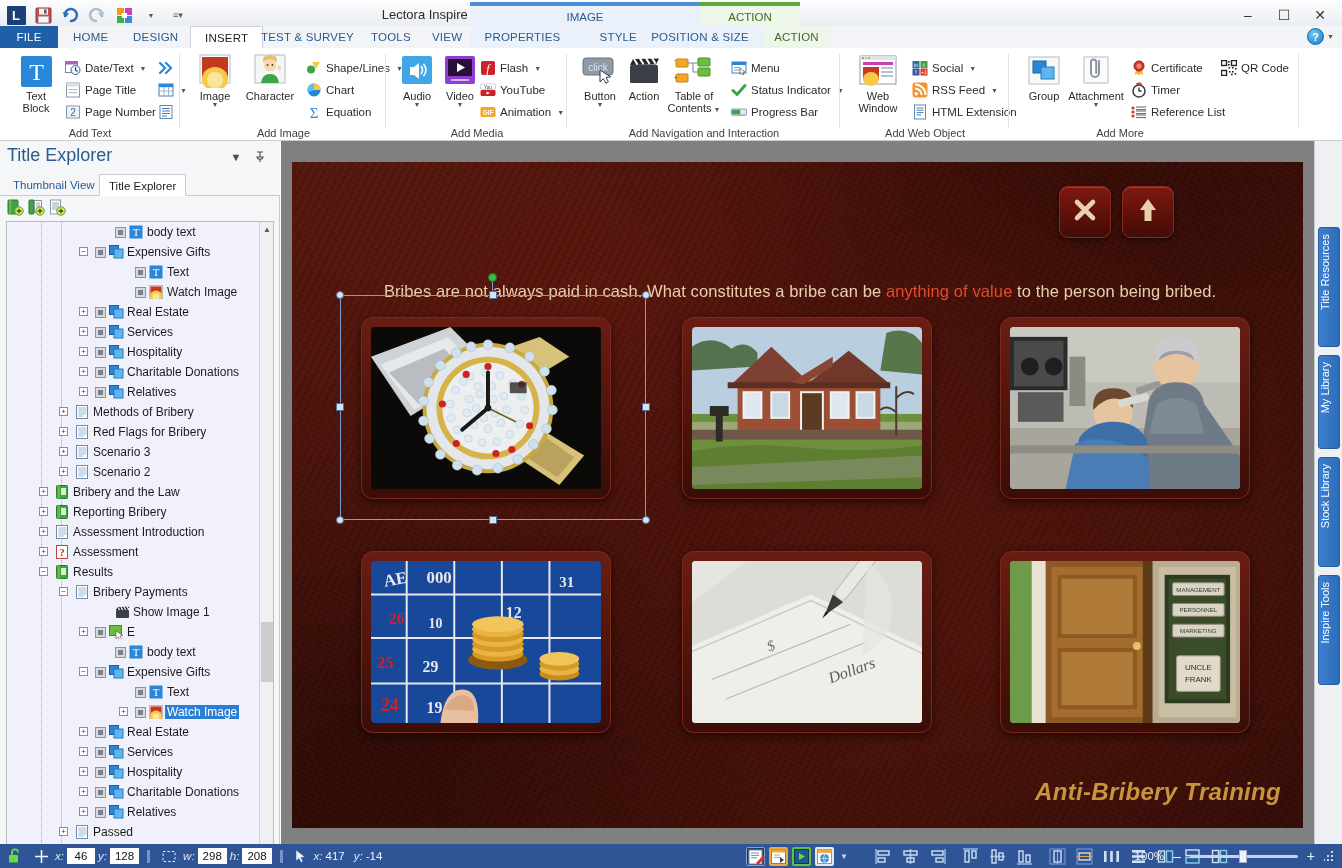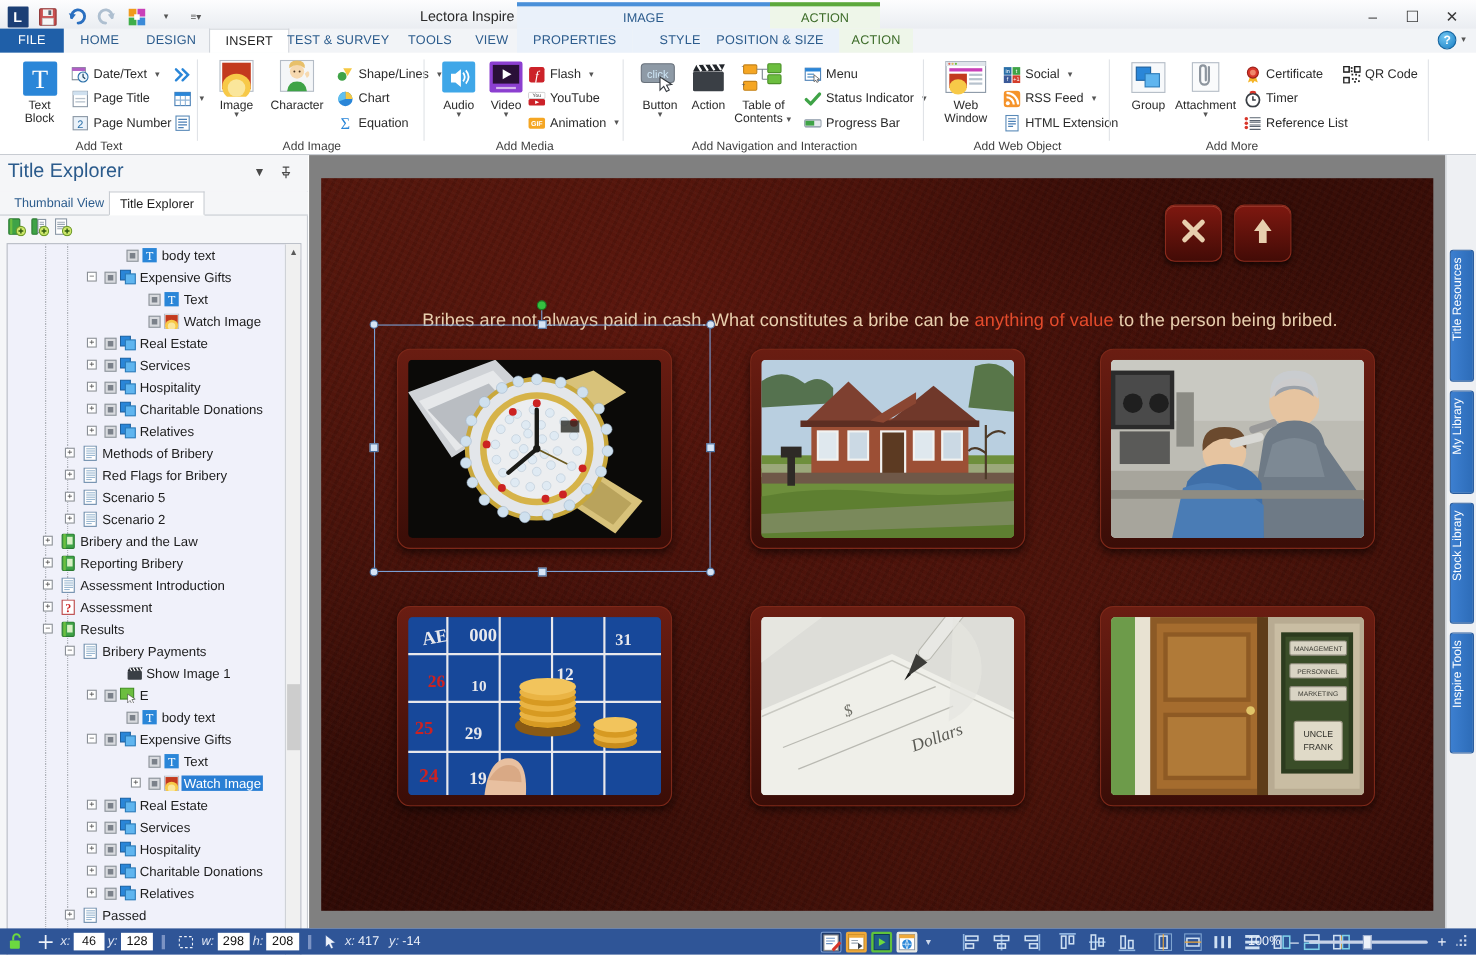--- a/index.html
+++ b/index.html
@@ -848,21 +848,21 @@
           </div>
           <div class="trow">
             <span class="exp" style="left:52px;top:5px">+</span>
             <span style="display:inline-block;width:68px"></span>
             <span style="display:inline-flex;width:16px;align-items:center">
               <svg width="14" height="14" viewBox="0 0 14 14">
                 <rect x="1.5" y="0.5" width="11" height="13" fill="#fff" stroke="#6d8cab"></rect>
                 <path d="M3.4 3 h8 M3.4 5 h8 M3.4 7 h8 M3.4 9 h8 M3.4 11 h5" stroke="#8fb0cc" stroke-width=".9"></path>
               </svg>
             </span>
-            <span class="tlabel">Scenario 5</span>
+            <span class="tlabel">Scenario 3</span>
           </div>
           <div class="trow">
             <span class="exp" style="left:52px;top:5px">+</span>
             <span style="display:inline-block;width:68px"></span>
             <span style="display:inline-flex;width:16px;align-items:center">
               <svg width="14" height="14" viewBox="0 0 14 14">
                 <rect x="1.5" y="0.5" width="11" height="13" fill="#fff" stroke="#6d8cab"></rect>
                 <path d="M3.4 3 h8 M3.4 5 h8 M3.4 7 h8 M3.4 9 h8 M3.4 11 h5" stroke="#8fb0cc" stroke-width=".9"></path>
               </svg>
             </span>
@@ -1364,20 +1364,21 @@
             <text x="190" y="52" font-size="6.2" fill="#3a3a32" text-anchor="middle" font-family="Liberation Sans,sans-serif">PERSONNEL</text>
             <text x="190" y="73" font-size="6.2" fill="#3a3a32" text-anchor="middle" font-family="Liberation Sans,sans-serif">MARKETING</text>
             <rect x="168" y="96" width="44" height="36" rx="2" fill="#e0dac8" stroke="#a09a88"></rect>
             <text x="190" y="110" font-size="8" fill="#2e2e28" text-anchor="middle" font-family="Liberation Sans,sans-serif">UNCLE</text>
             <text x="190" y="122" font-size="8" fill="#2e2e28" text-anchor="middle" font-family="Liberation Sans,sans-serif">FRANK</text>
             <circle cx="128" cy="86" r="4" fill="#e0c468"></circle>
           </svg>
         </div>
       </div>
 
+      <div class="brand">Anti-Bribery Training</div>
 
       <div class="selbox" style="left:48px;top:133px;width:306px;height:225px"></div>
       <div class="rotstem" style="left:200px;top:120px;height:14px"></div>
       <div class="rot" style="left:196px;top:111px"></div>
       <div class="h rnd" style="left:44px;top:129px"></div>
       <div class="h" style="left:197px;top:129px"></div>
       <div class="h rnd" style="left:350px;top:129px"></div>
       <div class="h" style="left:44px;top:241px"></div>
       <div class="h" style="left:350px;top:241px"></div>
       <div class="h rnd" style="left:44px;top:354px"></div>

